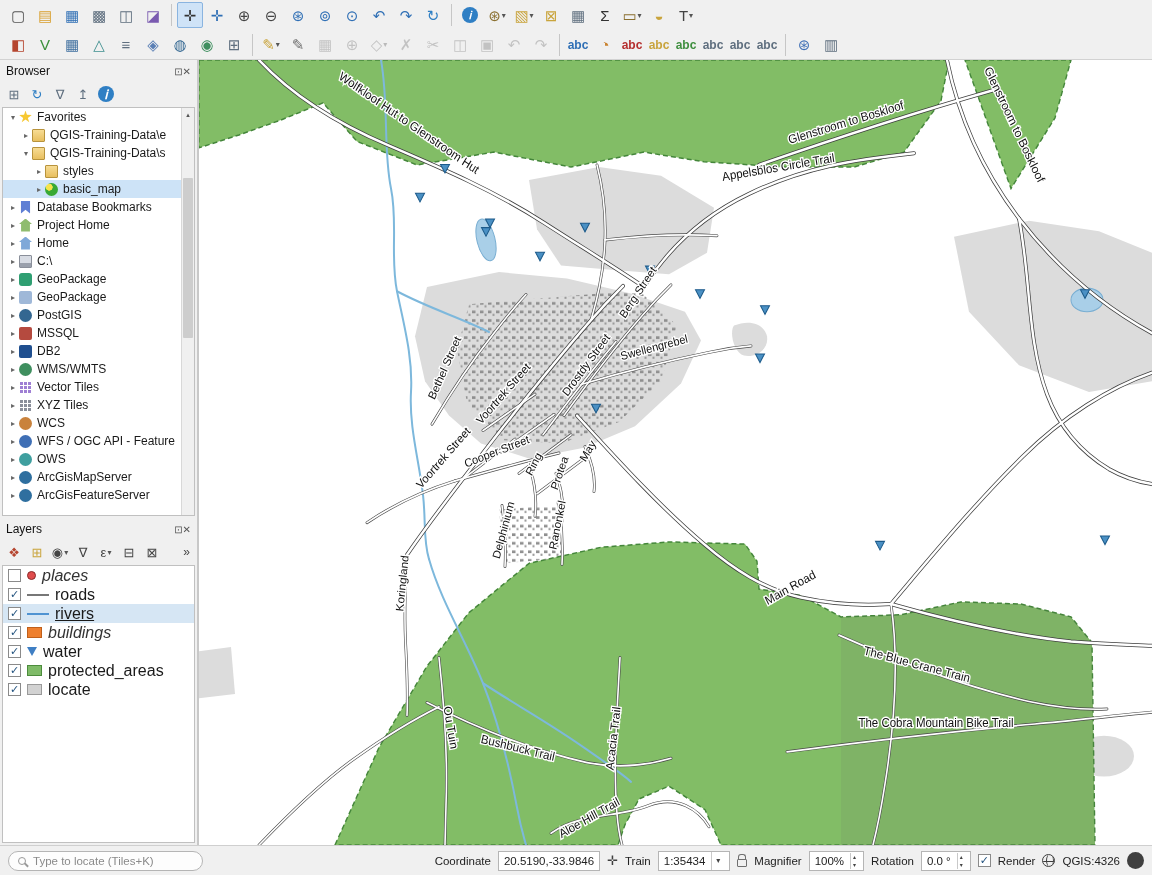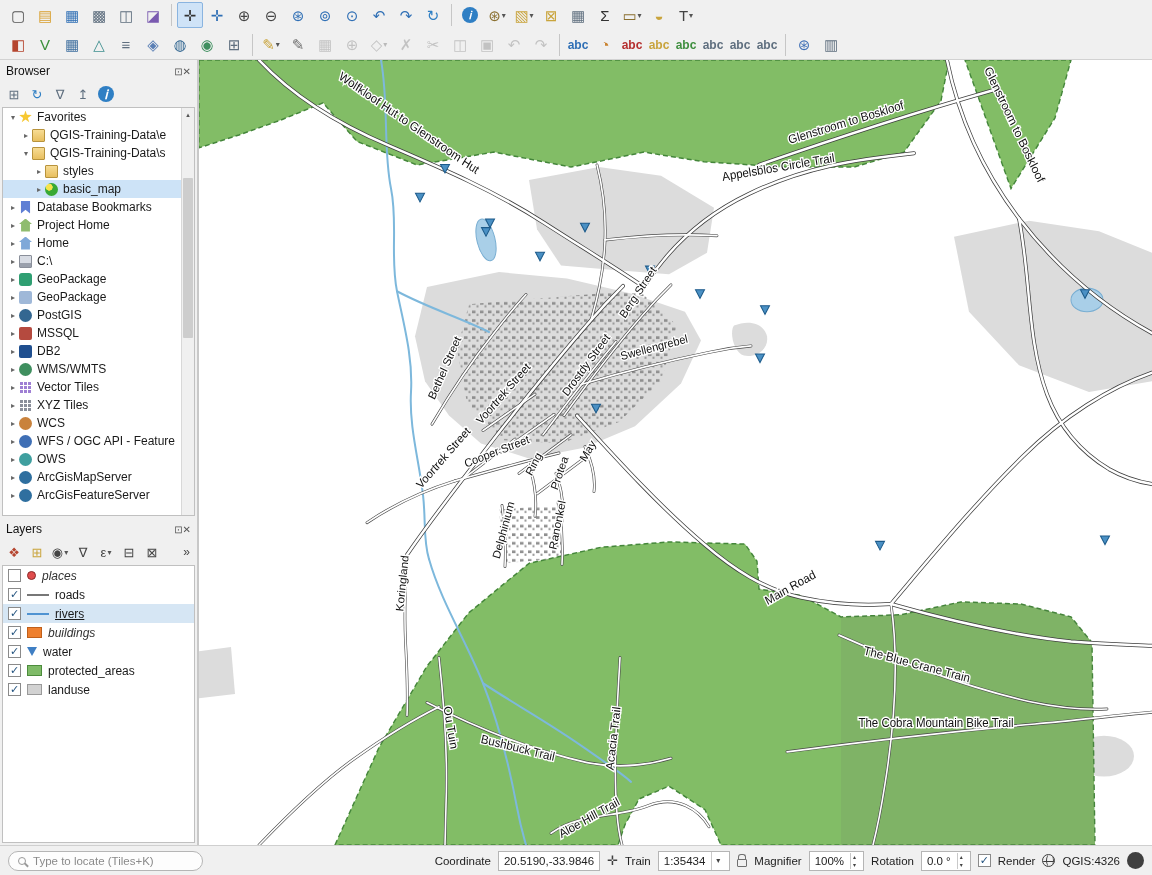--- a/index.html
+++ b/index.html
@@ -52,21 +52,21 @@
 .ticon-tree{width:13px;height:13px;flex:0 0 13px;margin-right:5px}
 .tree-label{font-size:12px}
 .vscroll{position:absolute;right:0;top:0;bottom:0;width:13px;background:#f0f0f0;border-left:1px solid #d8d8d8}
 .scroll-btn{height:13px;font-size:7px;color:#555;text-align:center;line-height:13px}
 .scroll-thumb{position:absolute;left:1px;right:1px;top:70px;height:160px;background:#cdcdcd;border-radius:1px}
 
 .layers-list{flex:1;background:#fff;border:1px solid #c0c0c0;margin:0 2px 2px 2px;overflow:hidden}
 .layer-row{height:19px;display:flex;align-items:center;padding-left:5px;gap:6px}
 .layer-row.selected{background:#d6e6f4}
 .cb{width:13px;height:13px;flex:0 0 13px;border:1px solid #8a8a8a;background:#fff;font-size:11px;line-height:11px;text-align:center;color:#23537f}
-.lname{font-size:12px}
+.lname{font-size:16px}
 .lname.italic{font-style:italic;color:#333}
 .lname.underline{text-decoration:underline}
 .sw{display:inline-block}
 .sw-point-red{width:9px;height:9px;border-radius:50%;background:#e04c4c;border:1px solid #8a2a2a}
 .sw-line-gray{width:22px;height:2px;background:#777}
 .sw-line-blue{width:22px;height:2px;background:#4f93d2}
 .sw-fill-orange{width:15px;height:11px;background:#ee7f2e;border:1px solid #c05f1a}
 .sw-marker-blue-triangle{width:0;height:0;border-left:5px solid transparent;border-right:5px solid transparent;border-top:9px solid #3f7fc4}
 .sw-fill-green{width:15px;height:11px;background:#7fbb68;border:1px solid #4c8c3c}
 .sw-fill-gray{width:15px;height:11px;background:#d2d2d2;border:1px solid #9a9a9a}
@@ -515,21 +515,21 @@
               <span class="lname">water</span>
             </div>
             <div class="layer-row">
               <span class="cb">✓</span>
               <span class="sw sw-fill-green"></span>
               <span class="lname">protected_areas</span>
             </div>
             <div class="layer-row">
               <span class="cb">✓</span>
               <span class="sw sw-fill-gray"></span>
-              <span class="lname">landuse</span>
+              <span class="lname">locate</span>
             </div>
           </div>
       </div>
 
     </div>
 
     <div class="map-area">
       <svg viewBox="0 0 953 733" preserveAspectRatio="none">
         <defs>
           <pattern id="bld" width="8" height="8" patternUnits="userSpaceOnUse">

